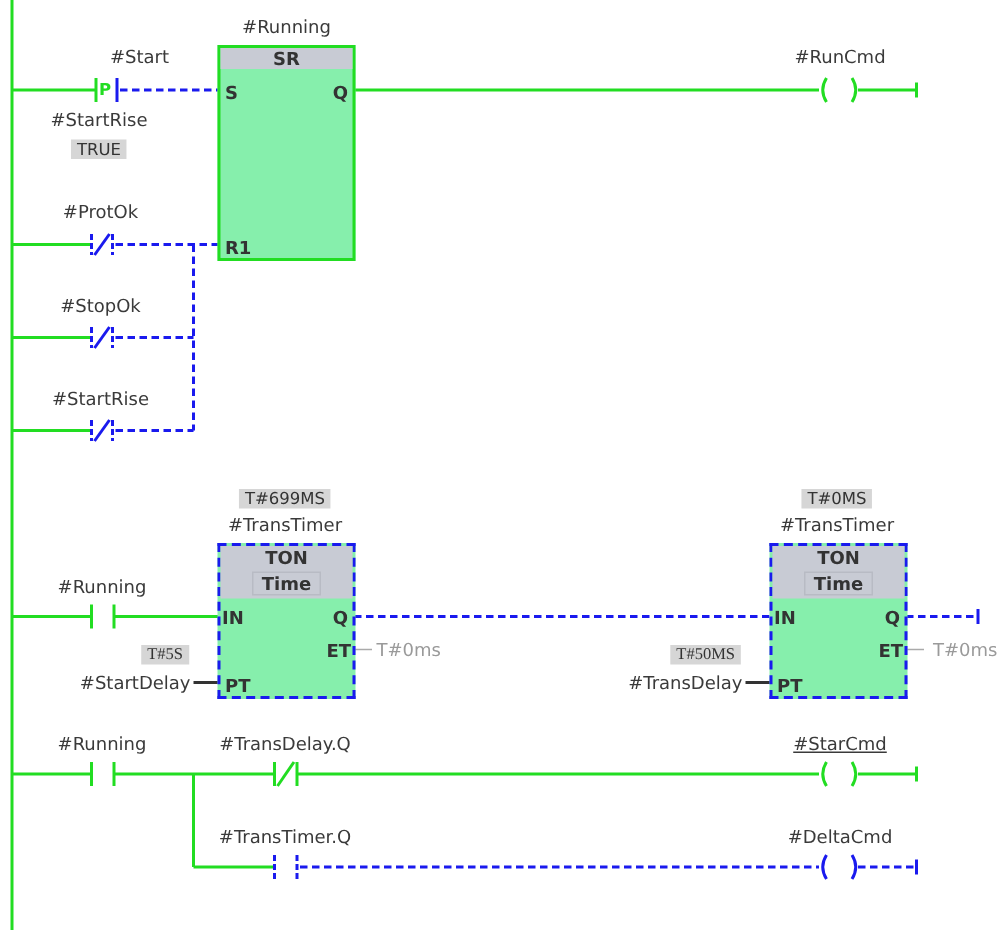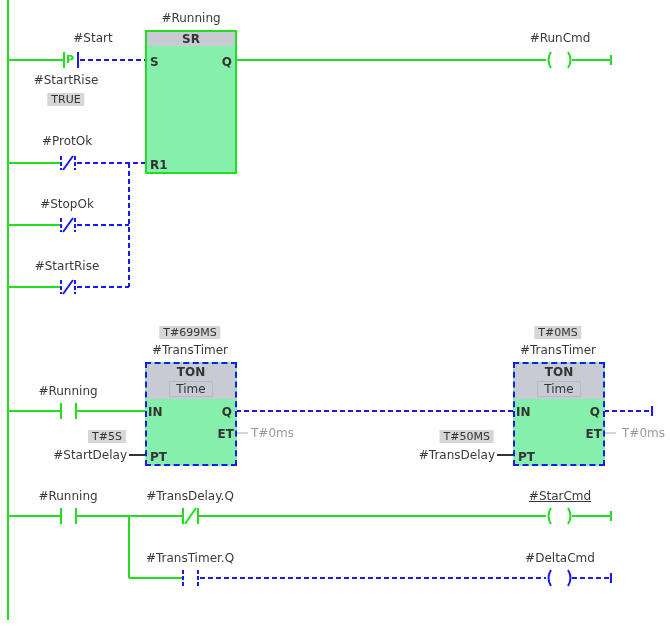--- a/index.html
+++ b/index.html
@@ -4,27 +4,27 @@
 <style>
   html, body { margin:0; padding:0; background:#ffffff; }
   body { width:670px; height:634px; position:relative; overflow:hidden;
          font-family:"DejaVu Sans", sans-serif; font-size:12px; color:#333; }
   svg { position:absolute; left:0; top:0; }
   .lbl { position:absolute; font-size:12px; color:#3a3a3a; white-space:nowrap; line-height:14px; }
   .lbl.c { transform:translateX(-50%); }
   .lbl.r { transform:translateX(-100%); }
   .val { position:absolute; background:#d6d6d6; color:#333; font-size:11px; padding:0 4px; line-height:13px; white-space:nowrap; }
   .val.c { transform:translateX(-50%); }
-  .val.r { transform:translateX(-100%); }
+  .val.r { transform:translateX(-100%);font-family:Liberation Serif, serif; }
   .box { position:absolute; background:#86efac; }
   .box .hdr { position:absolute; left:0; right:0; top:0; background:#c8cbd4; text-align:center; font-weight:bold; font-size:12px; color:#333; }
   .box.sr { border:2px solid #22dd22; }
   .box.ton { border:2px dashed #1a1aee; }
   .pin { position:absolute; font-size:12px; font-weight:bold; color:#333; line-height:14px; }
-  .typebox { display:inline-block; border:1px solid #b8bbc4; padding:0 6px; margin-top:2px; font-weight:normal; }
+  .typebox { display:inline-block; border:1px solid #b8bbc4; padding:0 6px; margin-top:2px; font-weight:bold; }
   .etval { position:absolute; font-size:12px; color:#9a9a9a; white-space:nowrap; }
   .plabel { position:absolute; font-size:11px; font-weight:bold; color:#22dd22; }
 </style>
 </head>
 <body>
 
 <svg width="670" height="634">
 
   <line x1="8" y1="0" x2="8" y2="620" stroke="#22dd22" stroke-width="2"></line>
 

